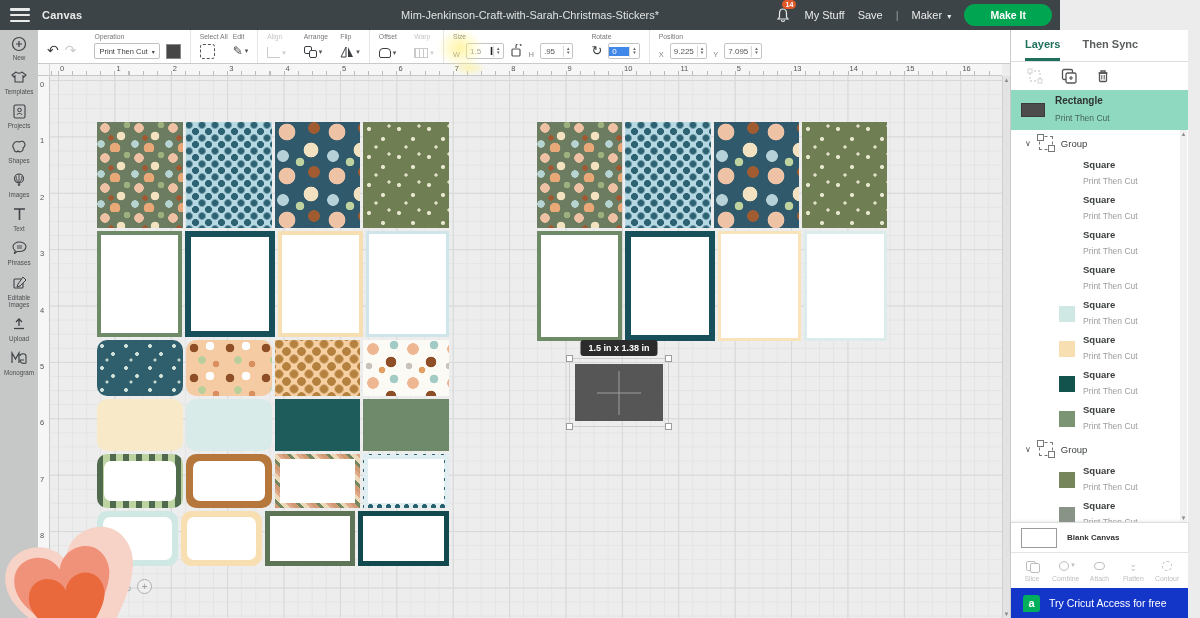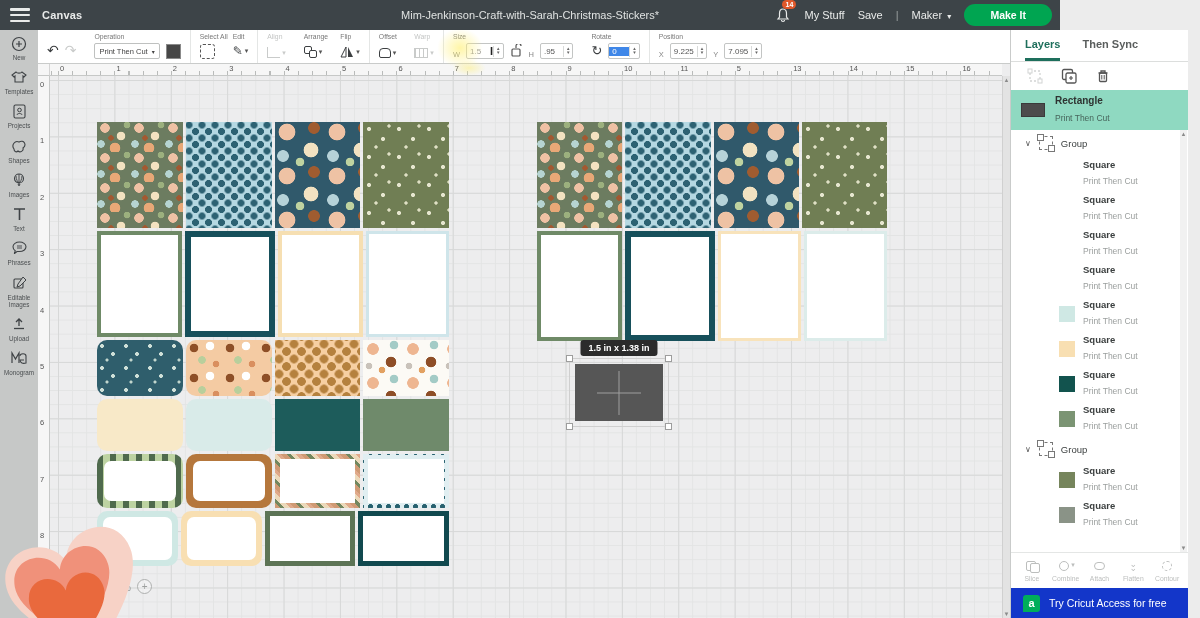--- a/index.html
+++ b/index.html
@@ -616,20 +616,24 @@
           <div class="lrow">
             <span class="sw" style="background:#8a9387"></span>
             <span class="tx"><span class="nm" style="display:block">Square</span><span class="op">Print Then Cut</span></span>
           </div>
         </div>
       <div class="lsb">
           <span class="up">▲</span>
           <span class="dn">▼</span>
         </div>
     </div>
+    <div class="blankrow">
+      <span class="sw"></span>
+      <span class="lb">Blank Canvas</span>
+    </div>
     <div class="actionbar" id="actionbar">
         <div class="act">
           <span class="ai">
             <span class="ai-slice"></span>
           </span>
           <span class="al">Slice</span>
         </div>
         <div class="act">
           <span class="ai">
             <span class="ai-combine"></span>

